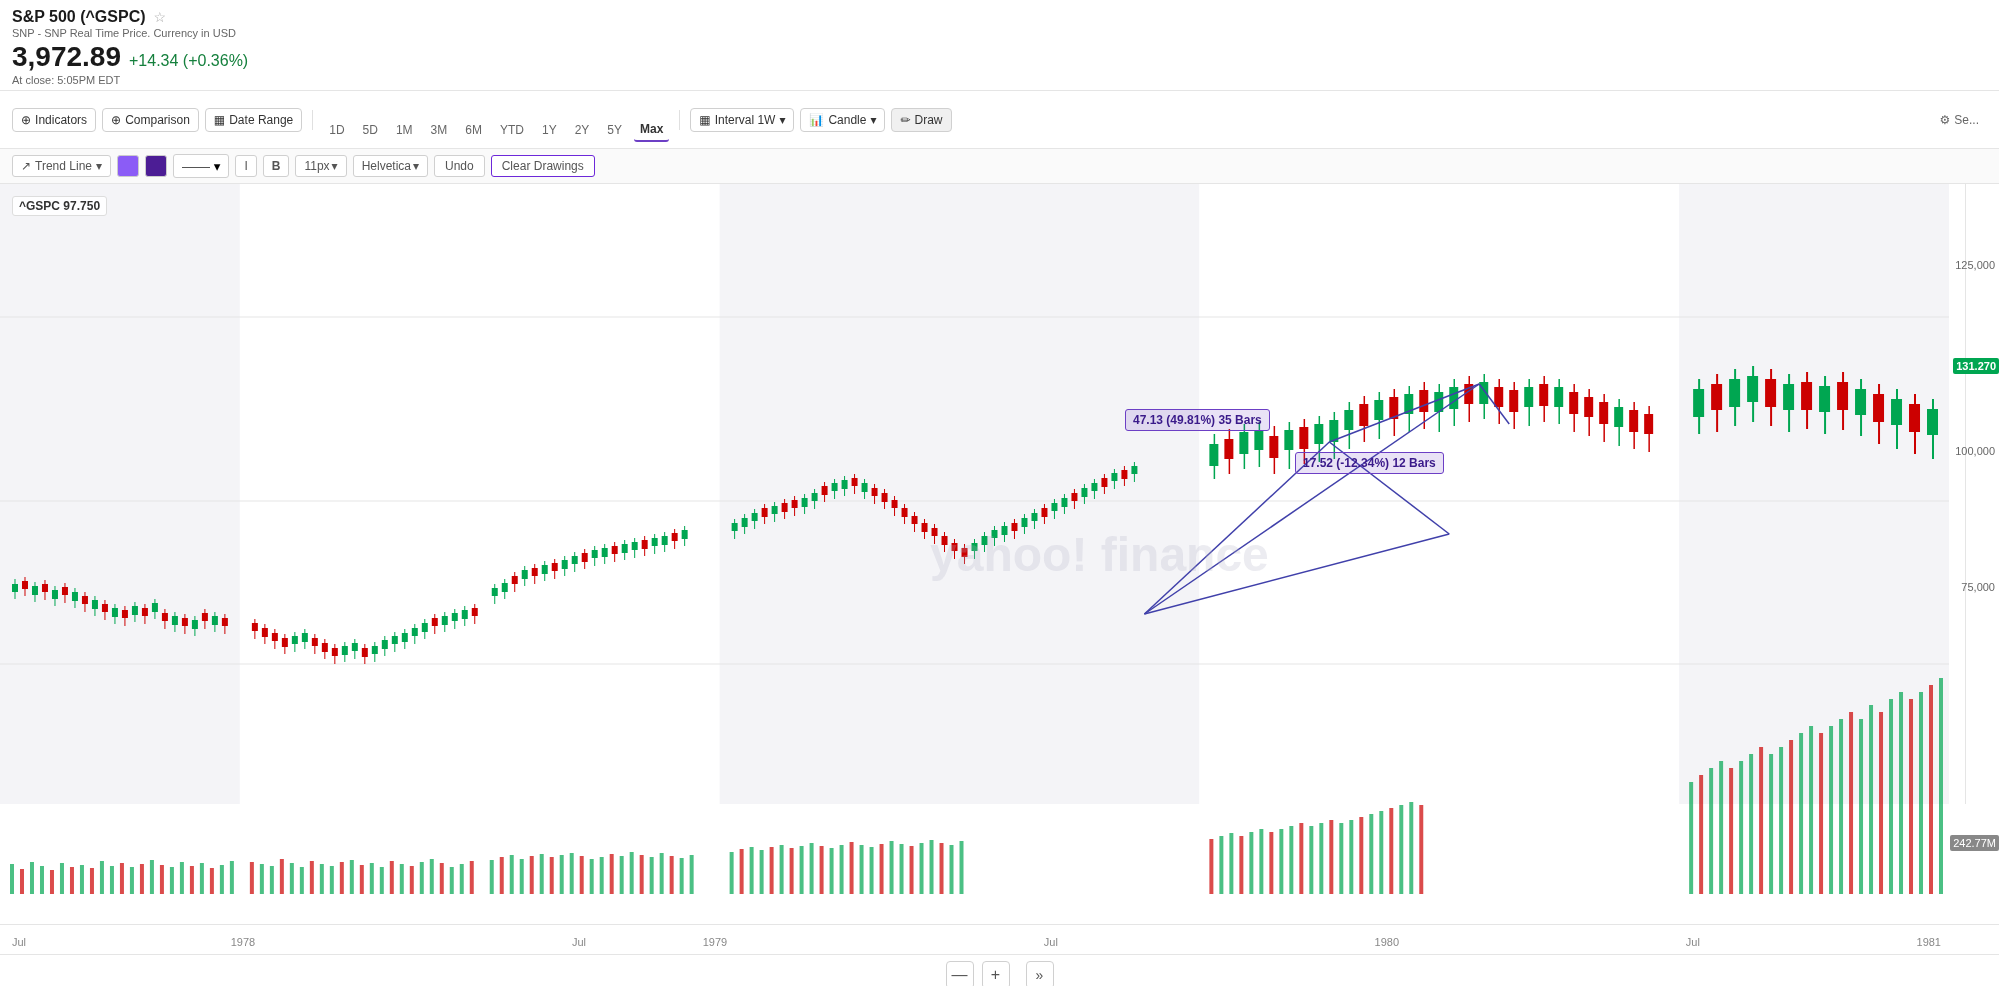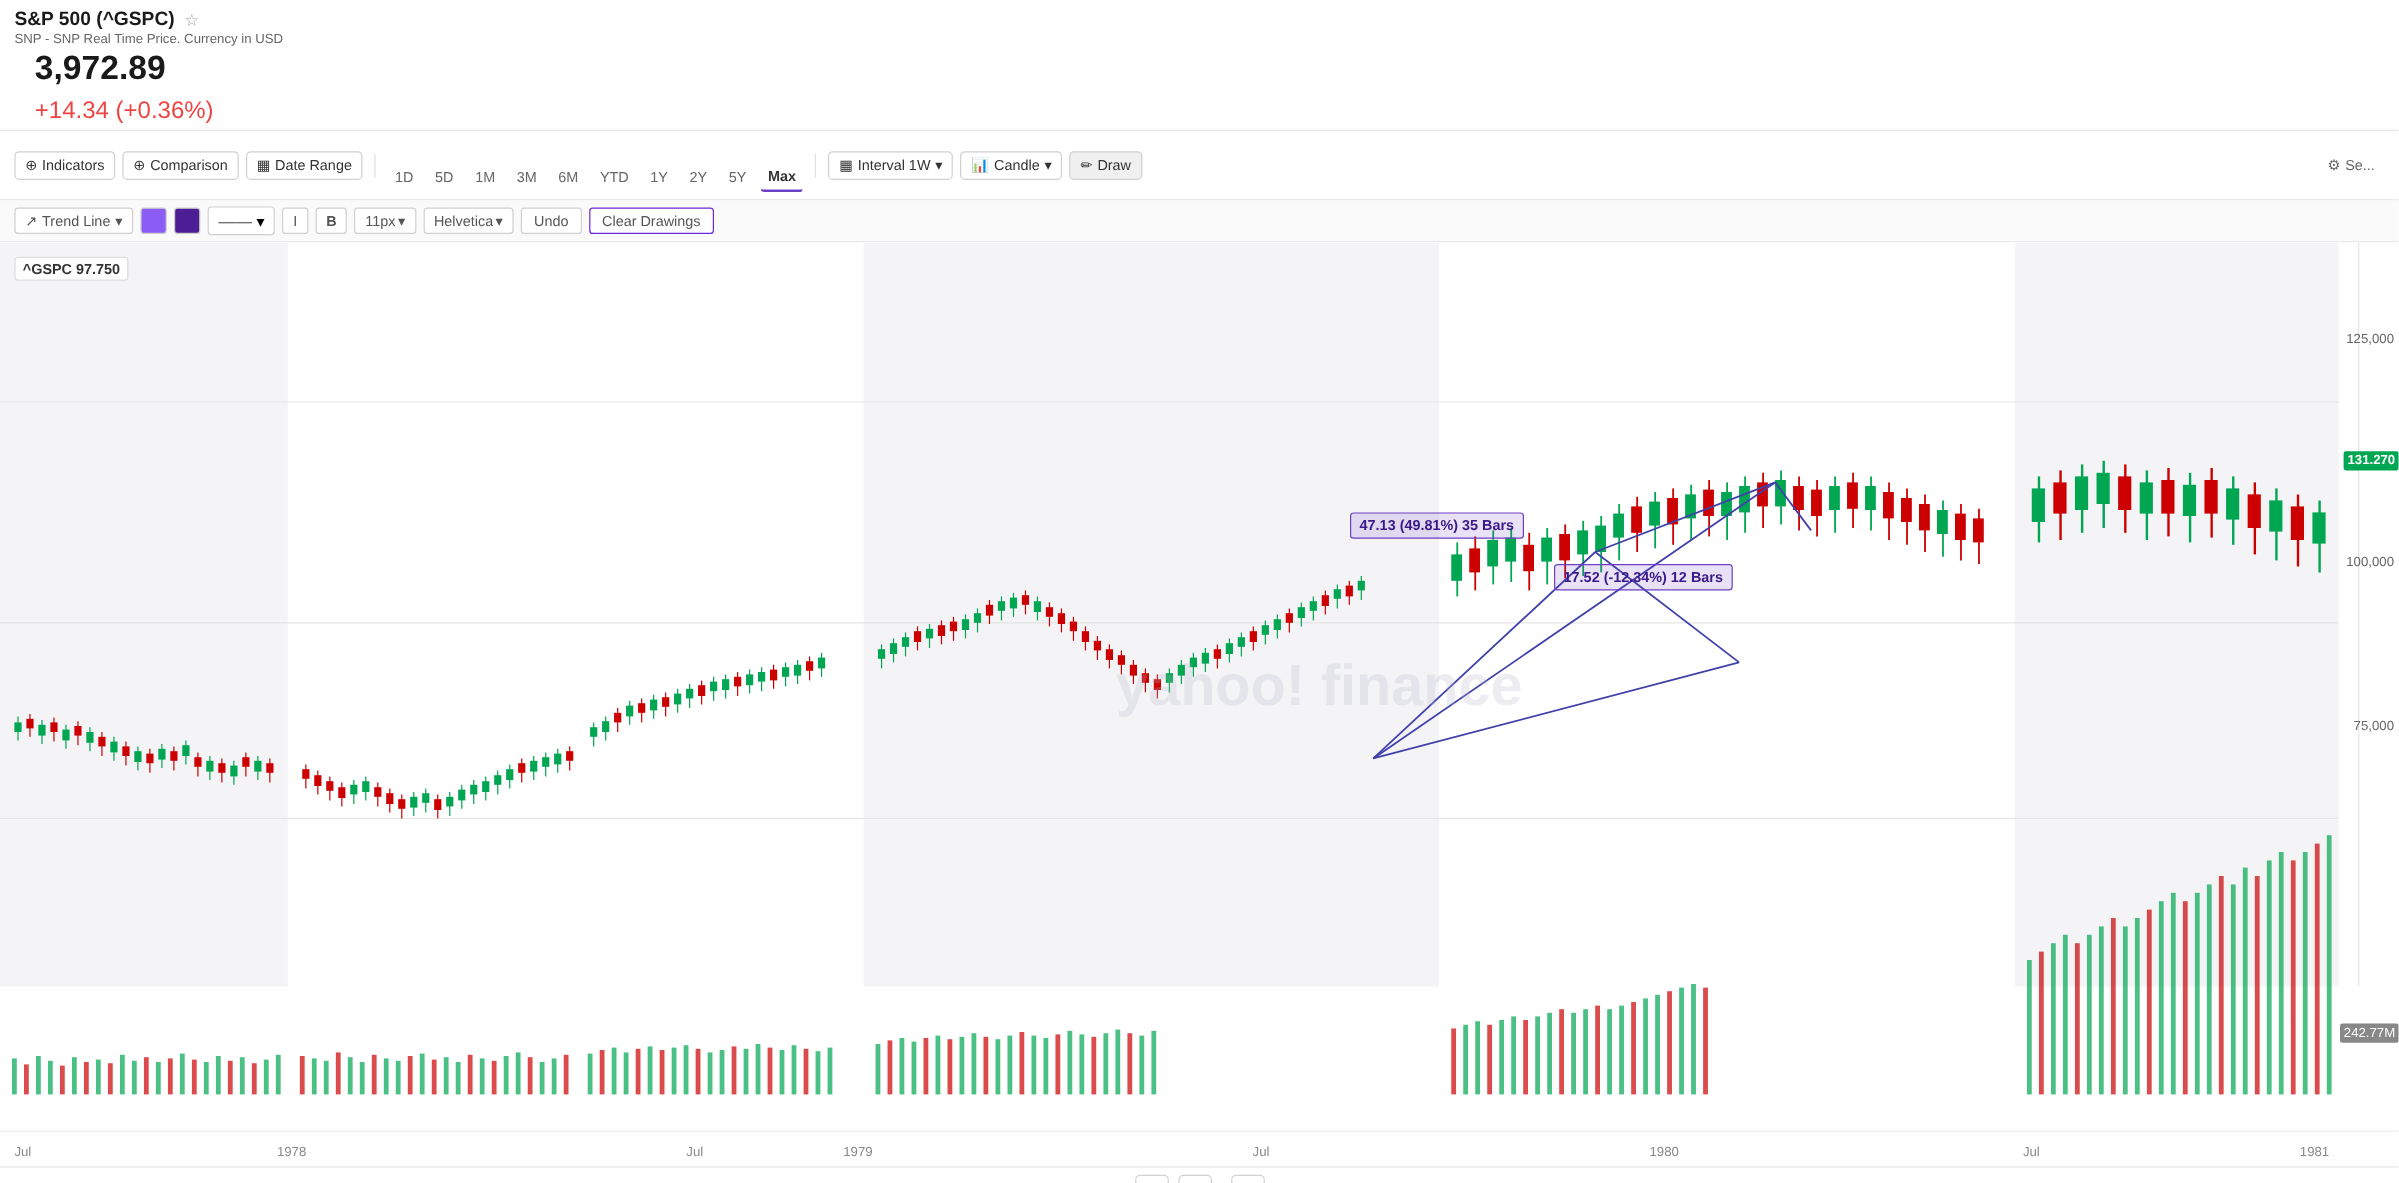--- a/index.html
+++ b/index.html
@@ -3,23 +3,23 @@
   <meta charset="utf-8">
   <style>
     * { margin: 0; padding: 0; box-sizing: border-box; }
     body { background: #fff; font-family: -apple-system, BlinkMacSystemFont, 'Helvetica Neue', Arial, sans-serif; font-size: 13px; color: #333; width: 1999px; height: 986px; overflow: hidden; }
 
     .top-bar { padding: 8px 12px 4px 12px; }
     .symbol-row { display: flex; align-items: center; gap: 8px; }
     .symbol-name { font-size: 16px; font-weight: 600; color: #1a1a1a; }
     .star-icon { color: #aaa; font-size: 14px; }
     .exchange-info { font-size: 11px; color: #666; margin-top: 1px; }
-    .price-row { display: flex; align-items: baseline; gap: 8px; margin-top: 2px; flex-direction: column; }
+    .price-row { display: flex; align-items: baseline; gap: 8px; margin-top: 2px; }
     .price { font-size: 28px; font-weight: 600; color: #1a1a1a; }
-    .change-pos { font-size: 20px; color: #ef4444; font-weight: 500; margin-left: 17px; }
+    .change-pos { font-size: 16px; color: #15803d; font-weight: 500; }
     .close-time { font-size: 11px; color: #666; margin-top: 1px; }
 
     .toolbar { display: flex; align-items: center; gap: 6px; padding: 6px 12px; border-top: 1px solid #e5e5e5; border-bottom: 1px solid #e5e5e5; flex-wrap: nowrap; }
     .toolbar-btn { display: flex; align-items: center; gap: 4px; padding: 4px 8px; border: 1px solid #d0d0d0; border-radius: 4px; background: #fff; cursor: pointer; font-size: 12px; color: #333; white-space: nowrap; }
     .toolbar-btn.active { background: #f0f0f0; }
     .range-btn { padding: 4px 6px; border: none; background: transparent; cursor: pointer; font-size: 12px; color: #666; border-radius: 3px; margin-top: 21px; }
     .range-btn.active { font-weight: 700; color: #333; border-bottom: 2px solid #6c3fc5; }
     .divider { width: 1px; height: 20px; background: #e0e0e0; margin: 0 4px; }
 
     .draw-toolbar { display: flex; align-items: center; gap: 6px; padding: 5px 12px; border-bottom: 1px solid #e5e5e5; background: #fafafa; }
@@ -56,20 +56,21 @@
 <div class="top-bar">
   <div class="symbol-row">
     <span class="symbol-name">S&amp;P 500 (^GSPC)</span>
     <span class="star-icon">☆</span>
   </div>
   <div class="exchange-info">SNP - SNP Real Time Price. Currency in USD</div>
   <div class="price-row">
     <span class="price">3,972.89</span>
     <span class="change-pos">+14.34 (+0.36%)</span>
   </div>
+  <div class="close-time">At close: 5:05PM EDT</div>
 </div>
 
 <div class="toolbar">
   <button class="toolbar-btn">
     <span>⊕</span>
     <span>Indicators</span>
   </button>
   <button class="toolbar-btn">
     <span>⊕</span>
     <span>Comparison</span>

